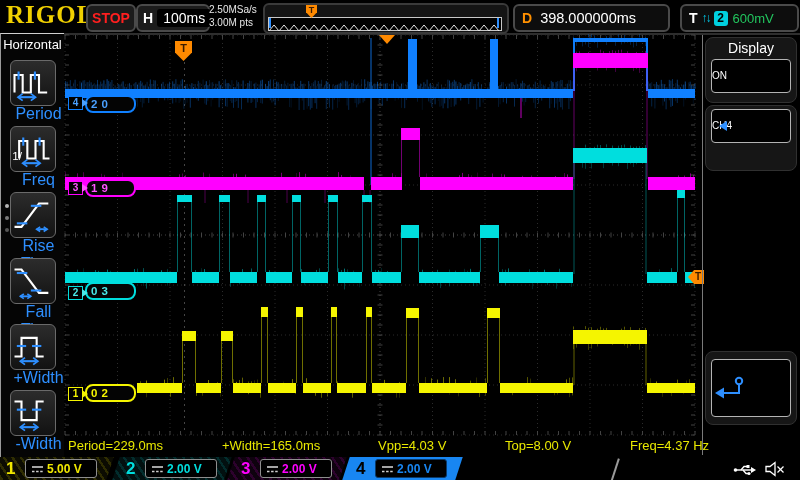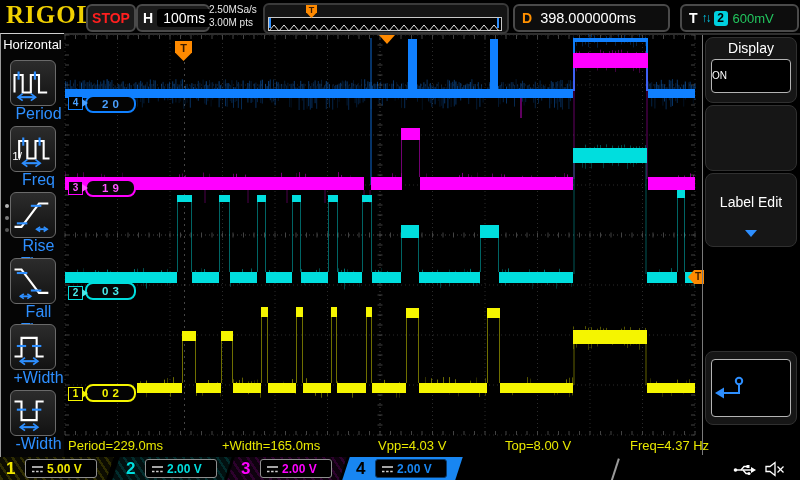--- a/index.html
+++ b/index.html
@@ -42,21 +42,21 @@
   #lm-title{left:0;top:3px;width:63px;text-align:center;color:#fff;font-size:13px;}
   .lm-item-btn{left:9px;width:44px;height:44px;border:1px solid #6a6a6a;border-radius:6px;
       background:linear-gradient(#2c2c2c,#121212);}
   .lm-item-label{left:0;width:63px;text-align:center;color:#2e8fff;font-size:16px;margin-left:6px;}
   .lm-dot{left:4px;width:4px;height:4px;border-radius:50%;}
 
   
   #plot{left:65px;top:35px;width:630px;height:400px;background:#000;}
   #wave-svg{position:absolute;left:0;top:0;overflow:visible;}
   .chan-label{left:20px;width:47px;height:14px;border-width:2px;border-style:solid;border-radius:8px;
-      background:#040404;font-size:11.5px;font-weight:bold;text-align:center;line-height:14px;letter-spacing:4px;
+      background:#040404;font-size:11.5px;font-weight:bold;line-height:14px;letter-spacing:4px;
       text-indent:4px;}
   .chan-marker{left:3px;width:13px;height:12px;border-width:1px;border-style:solid;background:#000;
       font-size:10px;font-weight:bold;text-align:center;line-height:12px;}
   .chan-marker::after{content:"";position:absolute;left:13px;top:2px;border-top:4px solid transparent;
       border-bottom:4px solid transparent;border-left:6px solid;}
   #t-flag{left:110px;top:6px;width:17px;height:20px;background:#ff8a00;
       clip-path:polygon(0 0,100% 0,100% 58%,50% 100%,0 58%);color:#3a1c00;font-weight:bold;
       font-size:11px;text-align:center;line-height:15px;}
   #center-tri{left:314px;top:0;width:0;height:0;border-left:8px solid transparent;
       border-right:8px solid transparent;border-top:9px solid #ff8a00;}
@@ -1415,24 +1415,24 @@
 </div>
 
 <div id="t-level">T</div>
 
 <div id="right-menu" class="abs">
   <div class="rm-panel abs" style="top:2px;height:64px">
     <div class="rm-label">Display</div>
     <div class="rm-value">ON</div>
   </div>
   <div class="rm-panel abs" style="top:70px;height:64px">
-  </div>
-  <div class="rm-panel abs" style="top:138px;height:72px">
-    <div class="rm-label" style="padding-top:20px">Label Edit</div>
-    <span class="arrow-down"></span>
+    <div class="rm-value">
+      <span class="arrow-left"></span>
+      <span>CH4</span>
+    </div>
   </div>
   <div class="rm-panel abs" style="top:316px;height:72px">
     <div class="rm-value" style="height:56px;margin-top:7px">
       <svg width="36" height="26" viewBox="0 0 36 26" style="margin-top:15px">
         <circle cx="27" cy="6" r="3.2" fill="none" stroke="#2e8fff" stroke-width="2"></circle>
         <path d="M27 9 V18 H11" fill="none" stroke="#2e8fff" stroke-width="2"></path>
         <path d="M12 12.5 L12 23.5 L3 18 Z" fill="#2e8fff"></path>
       </svg>
     </div>
   </div>

